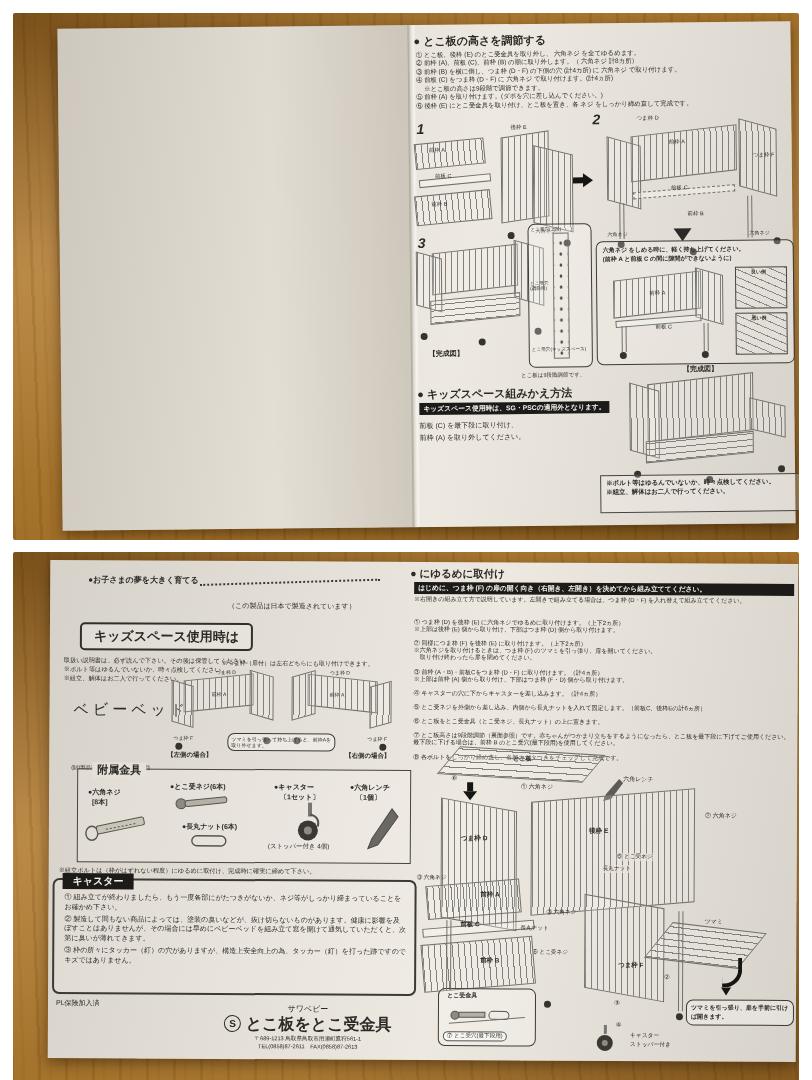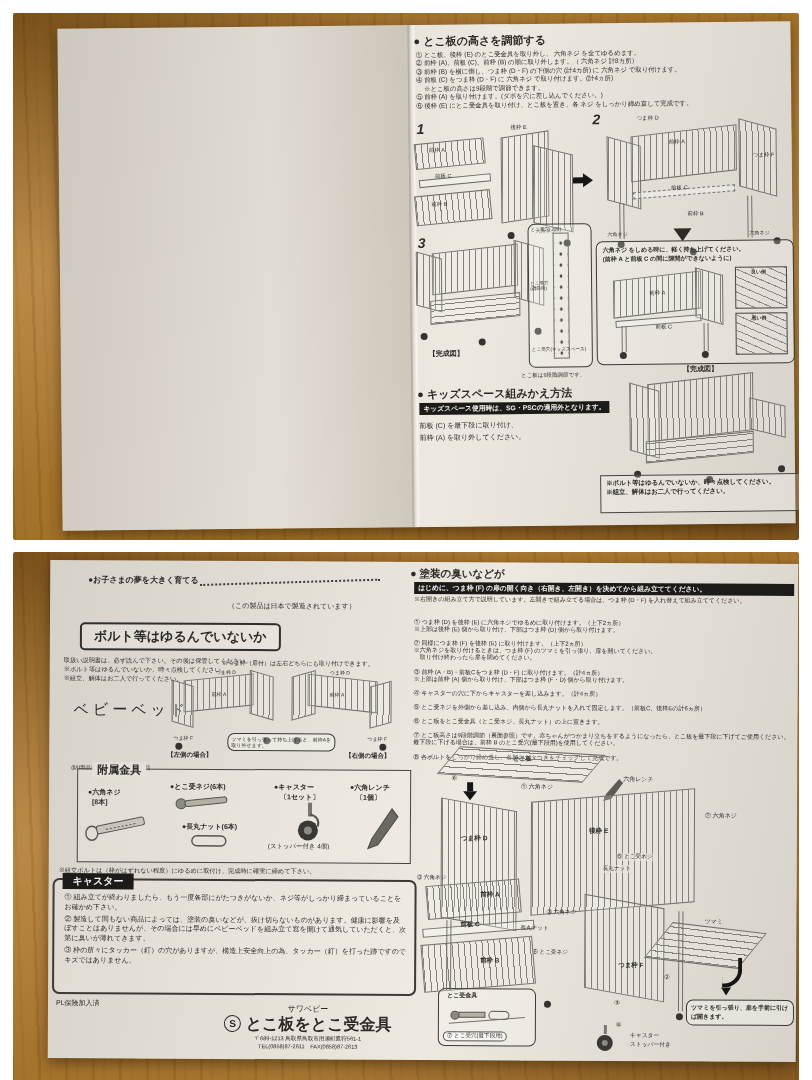--- a/index.html
+++ b/index.html
@@ -174,21 +174,21 @@
     </div>
   </div>
 </section>
 
 <section class="photo bot wood">
   <div class="paper" style="left:36px;top:10px;width:748px;height:498px;transform:rotate(0.3deg);">
 
     <div class="abs t b" style="left:38px;top:14px;font-size:8px;">●お子さまの夢を大きく育てる</div>
     <div class="abs dotline" style="left:150px;top:20px;width:180px;transform:rotate(-2deg);"></div>
     <div class="abs t" style="left:178px;top:40px;font-size:7px;">（この製品は日本で製造されています）</div>
-    <div class="abs t b" style="left:30px;top:62px;font-size:13px;border:2px solid #2f2f2b;border-radius:5px;padding:3px 12px;background:rgba(255,255,255,0.2);">ボルト等はゆるんでいないか</div>
+    <div class="abs t b" style="left:30px;top:62px;font-size:13px;border:2px solid #2f2f2b;border-radius:5px;padding:3px 12px;background:rgba(255,255,255,0.2);">キッズスペース使用時は</div>
     <div class="abs t" style="left:14px;top:96px;width:320px;font-size:6.2px;line-height:1.45;">
       <div>取扱い説明書は、必ず読んで下さい。その後は保管してください。</div>
       <div>※ボルト等はゆるんでいないか、時々点検してください。</div>
       <div>※組立、解体はお二人で行ってください。</div>
     </div>
 
     <div class="abs t" style="left:24px;top:140px;font-size:15px;letter-spacing:4px;">ベビーベッド</div>
     <div class="abs t" style="left:22px;top:204px;font-size:5.4px;">(財)製品安全協会安全基準合格品</div>
 
     <div class="abs t" style="left:172px;top:98px;font-size:6px;">※つま枠（扉付）は左右どちらにも取り付けできます。</div>
@@ -265,21 +265,21 @@
     <div class="abs t" style="left:150px;top:442px;width:220px;text-align:center;">
       <div style="font-size:8px;">サワベビー</div>
       <div style="font-size:16px;font-weight:bold;">
         <span style="display:inline-block;width:15px;height:15px;line-height:15px;border:1.5px solid #2b2a27;border-radius:50%;font-size:10px;vertical-align:2px;">S</span>
         <span>とこ板をとこ受金具</span>
       </div>
       <div style="font-size:5.6px;">〒689-1213 鳥取県鳥取市用瀬町鷹狩561-1</div>
       <div style="font-size:5.6px;">TEL(0858)87-2611　FAX(0858)87-2613</div>
     </div>
 
-    <div class="abs t b" style="left:360px;top:5px;font-size:10.5px;">● 塗装の臭いなどが</div>
+    <div class="abs t b" style="left:360px;top:5px;font-size:10.5px;">● にゆるめに取付け</div>
     <div class="abs banner" style="left:364px;top:20px;width:372px;font-size:6.8px;">はじめに、つま枠 (F) の扉の開く向き（右開き、左開き）を決めてから組み立ててください。</div>
     <div class="abs t" style="left:364px;top:34px;width:376px;font-size:6px;line-height:1.25;">※右開きの組み立て方で説明しています。左開きで組み立てる場合は、つま枠 (D・F) を入れ替えて組み立ててください。</div>
     <div class="abs t" style="left:364px;top:50px;width:378px;font-size:6px;line-height:1.18;white-space:pre-line;">
       <div>① つま枠 (D) を後枠 (E) に六角ネジでゆるめに取り付けます。（上下2ヵ所）
 ※上部は後枠 (E) 側から取り付け、下部はつま枠 (D) 側から取り付けます。</div>
       <div>② 同様につま枠 (F) を後枠 (E) に取り付けます。（上下2ヵ所）
 ※六角ネジを取り付けるときは、つま枠 (F) のツマミを引っ張り、扉を開いてください。
 　取り付け終わったら扉を閉めてください。</div>
       <div>③ 前枠 (A・B)・前板Cをつま枠 (D・F) に取り付けます。（計4ヵ所）
 ※上部は前枠 (A) 側から取り付け、下部はつま枠 (F・D) 側から取り付けます。</div>

